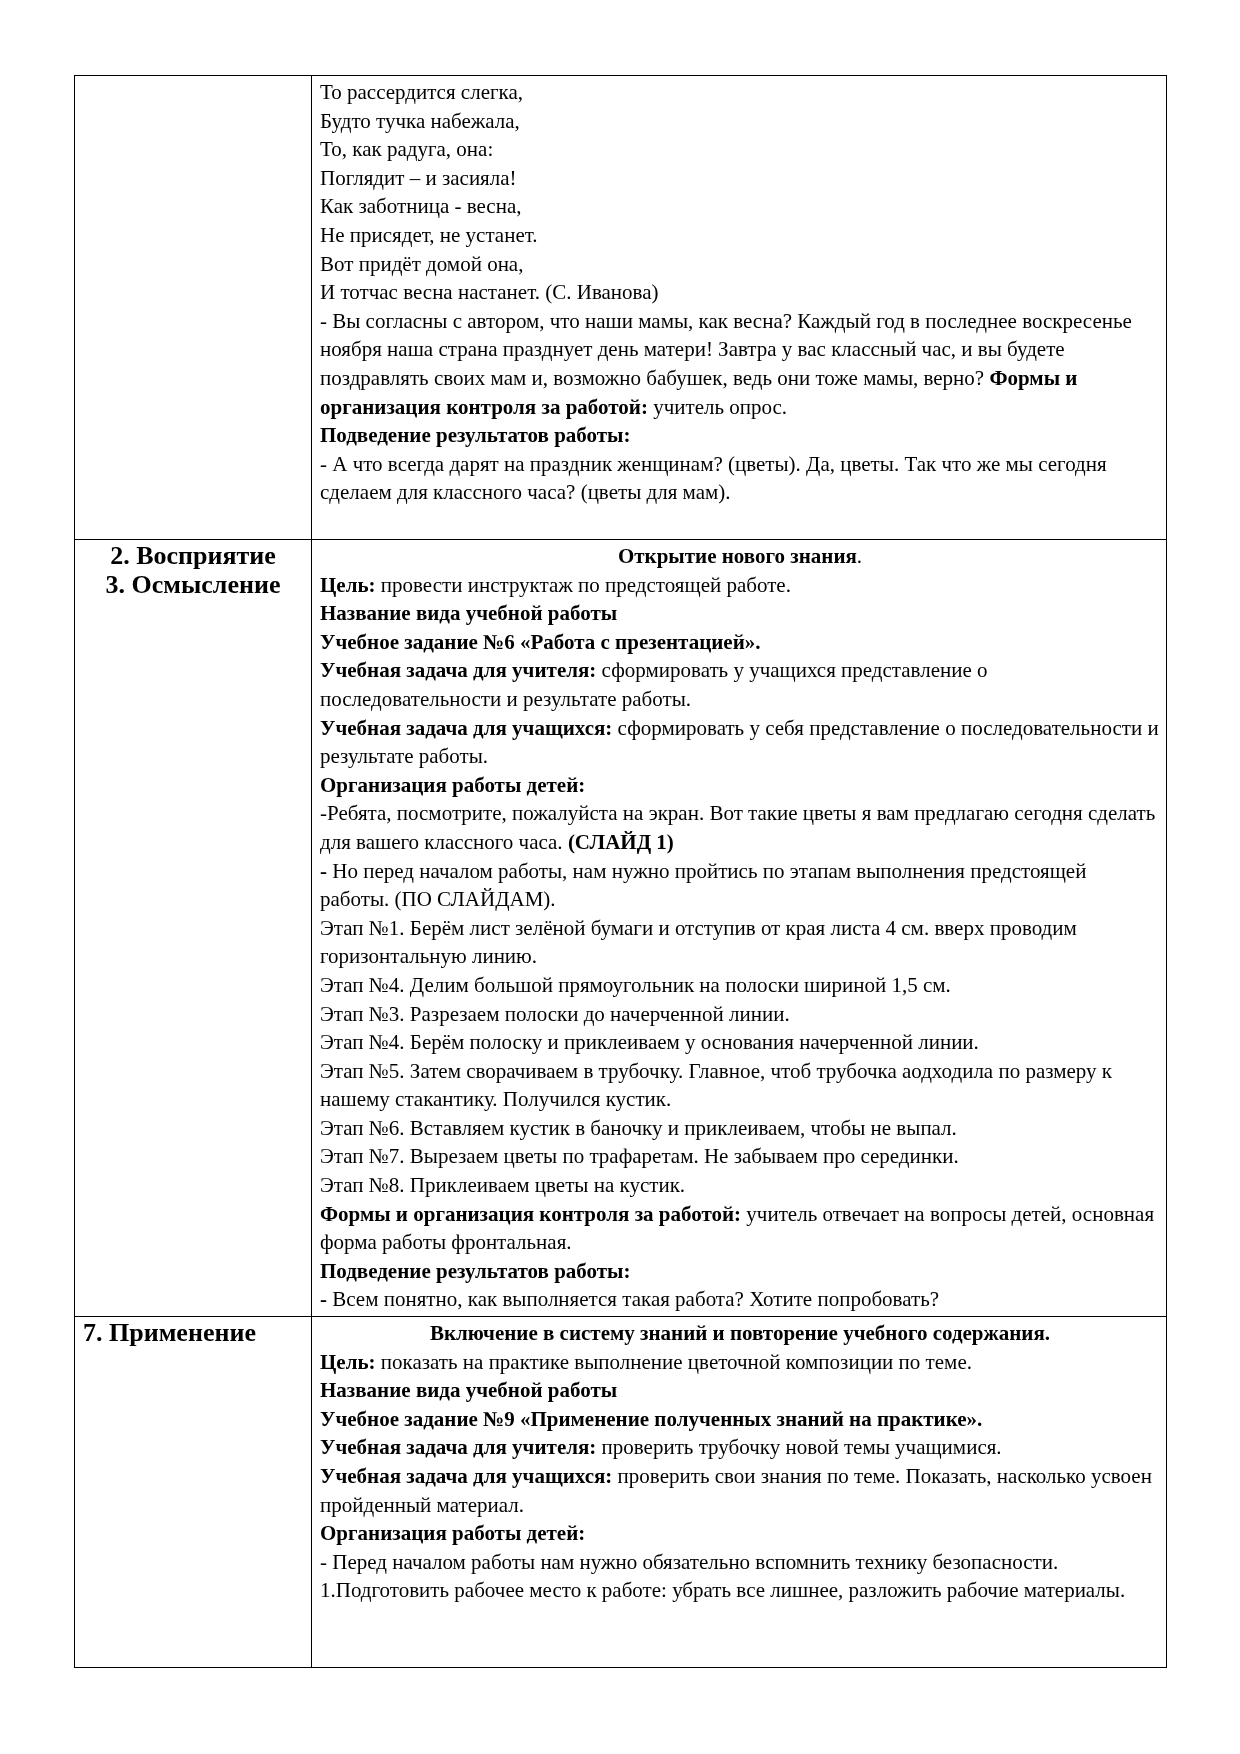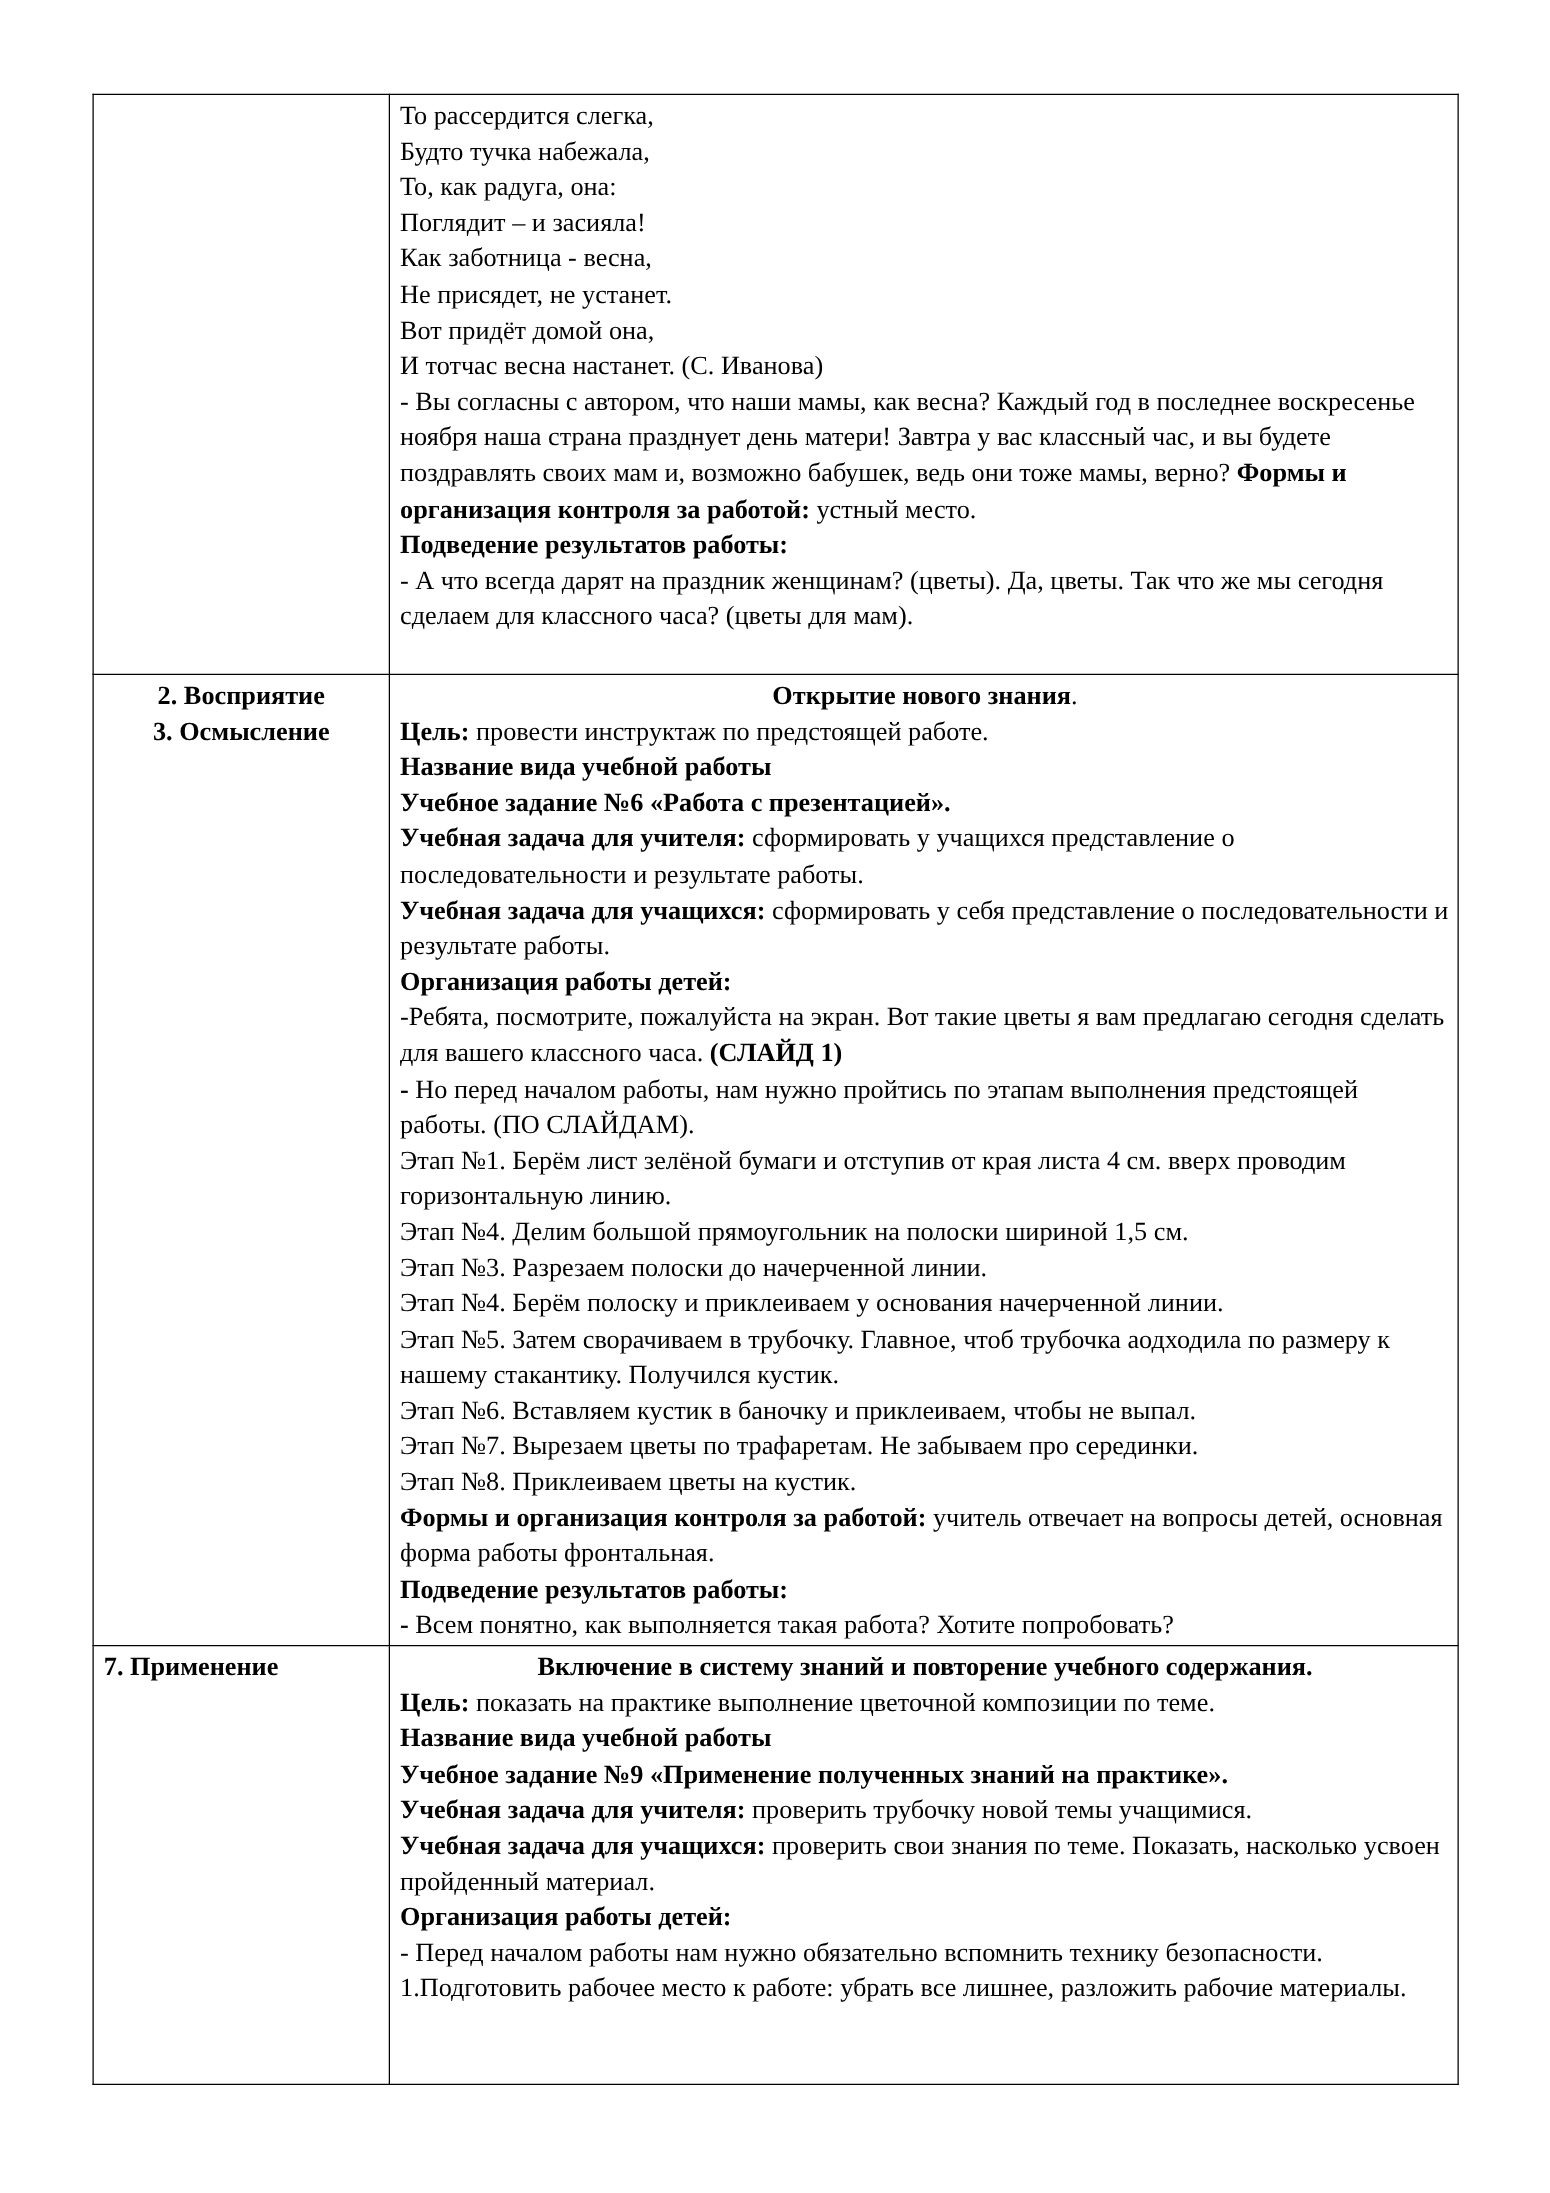--- a/index.html
+++ b/index.html
@@ -4,21 +4,21 @@
 <style>
   html, body { margin: 0; padding: 0; background: #ffffff; }
   body { width: 1240px; height: 1754px; position: relative; overflow: hidden;
          font-family: "Liberation Serif", "DejaVu Serif", serif; color: #000; }
   .page { position: absolute; left: 0; top: 0; width: 1132px; height: 1754px; text-decoration: underline; }
   table.lesson { position: absolute; left: 74px; top: 75px; width: 1093px;
     border-collapse: collapse; table-layout: fixed; }
   table.lesson td { border: 1.5px solid #000; vertical-align: top; padding: 0; }
   td.stage { width: 236px; }
   td.content { padding: 2px 6px 2px 8px !important; }
-  .stage-text { font-weight: bold; font-size: 21px; line-height: 28.6px; padding: 2px 6px; }
+  .stage-text { font-weight: bold; font-size: 26px; line-height: 28.6px; padding: 2px 6px; }
   .stage-text.center { text-align: center; }
   .line { font-size: 21px; line-height: 28.6px; white-space: normal; }
   .b { font-weight: bold; }
   .center { text-align: center; }
   .row1 td { height: 459px; }
   .row2 td { height: 771px; }
   .row3 td { height: 346px; }
 </style>
 </head>
 <body>
@@ -33,21 +33,21 @@
           <div class="line">То рассердится слегка,</div>
           <div class="line">Будто тучка набежала,</div>
           <div class="line">То, как радуга, она:</div>
           <div class="line">Поглядит – и засияла!</div>
           <div class="line">Как заботница - весна,</div>
           <div class="line">Не присядет, не устанет.</div>
           <div class="line">Вот придёт домой она,</div>
           <div class="line">И тотчас весна настанет. (С. Иванова)</div>
         </div>
         <div class="line">
-          <span>- Вы согласны с автором, что наши мамы, как весна? Каждый год в последнее воскресенье ноября наша страна празднует день матери! Завтра у вас классный час, и вы будете поздравлять своих мам и, возможно бабушек, ведь они тоже мамы, верно? </span><span class="b">Формы и организация контроля  за работой:</span><span> устный место.</span>
+          <span>- Вы согласны с автором, что наши мамы, как весна? Каждый год в последнее воскресенье ноября наша страна празднует день матери! Завтра у вас классный час, и вы будете поздравлять своих мам и, возможно бабушек, ведь они тоже мамы, верно? </span><span class="b">Формы и организация контроля  за работой:</span><span> учитель опрос.</span>
         </div>
         <div class="line b">Подведение результатов работы:</div>
         <div class="line">- А что всегда дарят на праздник женщинам? (цветы). Да, цветы. Так что же мы сегодня сделаем для классного часа? (цветы для мам).</div>
       </td>
     </tr>
 
     <tr class="row2">
       <td class="stage">
         <div class="stage-text center">2. Восприятие</div>
         <div class="stage-text center" style="padding-top:0;margin-top:-2px">3. Осмысление</div>

